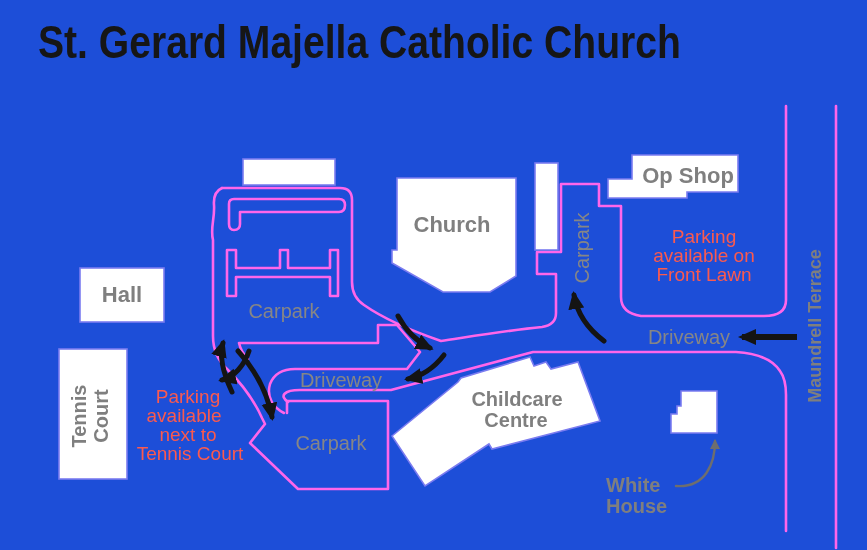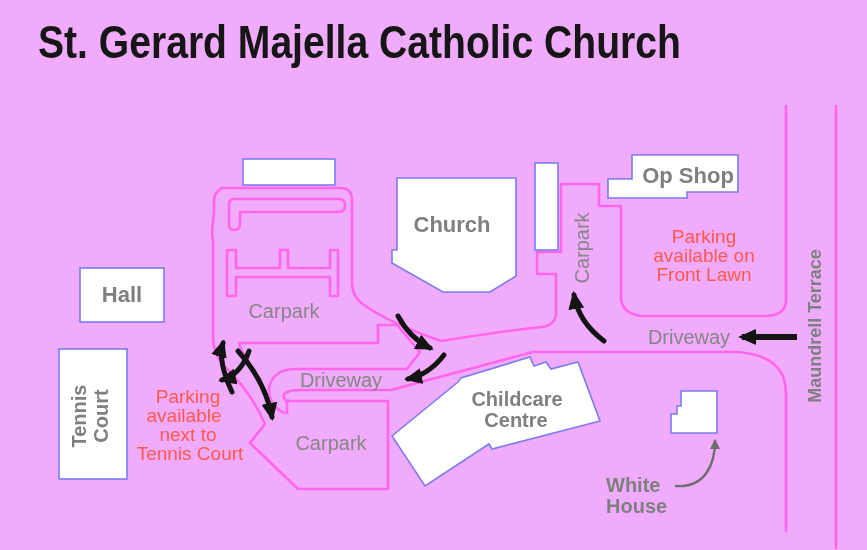--- a/index.html
+++ b/index.html
@@ -1,16 +1,16 @@
 <!DOCTYPE html>
 <html><head>
 <meta charset="utf-8">
 <style>
   html,body{margin:0;padding:0;background:#ffffff;}
-  .canvas{position:relative;width:867px;height:550px;background:#f0abfc;overflow:hidden;}
+  .canvas{position:relative;width:867px;height:550px;background:#1d4ed8;overflow:hidden;}
   svg{position:absolute;left:0;top:0;}
   .road{fill:none;stroke:#ff66ea;stroke-width:2.6;stroke-linejoin:round;stroke-linecap:round;}
   .bld{fill:#ffffff;stroke:#7b7cf0;stroke-width:1.6;stroke-linejoin:miter;}
   .arrow{fill:none;stroke:#141414;stroke-width:5;stroke-linecap:round;}
   .arrow-thick{fill:none;stroke:#141414;stroke-width:6;stroke-linecap:butt;}
   .garrow{fill:none;stroke:#6e6e6e;stroke-width:2.4;stroke-linecap:round;}
   .t-title{font:bold 46px "Liberation Sans",sans-serif;fill:#161616;}
   .t-bld{font:bold 22px "Liberation Sans",sans-serif;fill:#7f7f7f;text-anchor:middle;}
   .t-bld-sm{font:bold 20px "Liberation Sans",sans-serif;fill:#7f7f7f;text-anchor:middle;}
   .t-bld-left{font:bold 20px "Liberation Sans",sans-serif;fill:#7f7f7f;text-anchor:start;}

